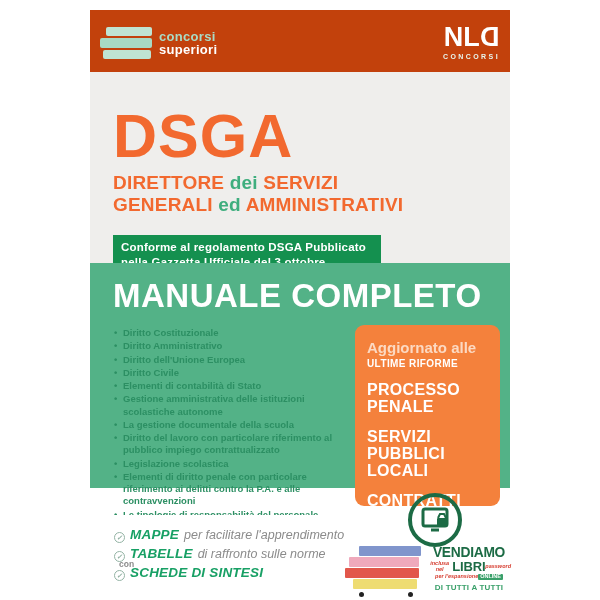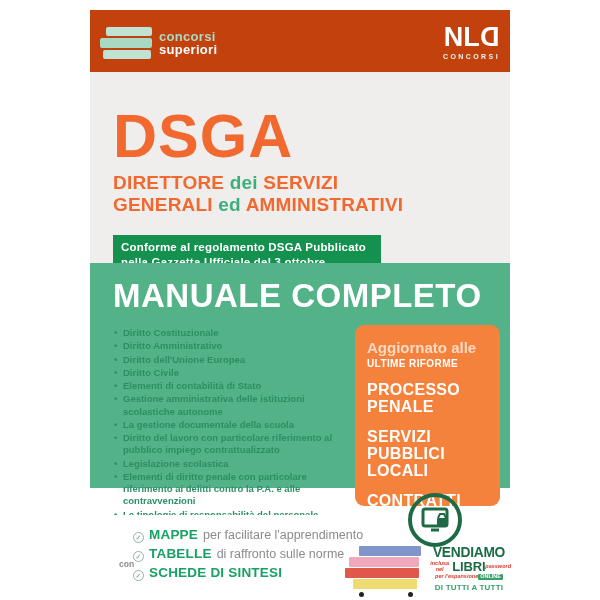--- a/index.html
+++ b/index.html
@@ -67,21 +67,21 @@
   }
   .updates-panel .intro1{font-size:15px;color:#fcd9c2;font-weight:600;}
   .updates-panel .intro2{font-size:10px;font-weight:800;letter-spacing:.4px;margin-top:2px;}
   .updates-panel .item{font-size:16px;font-weight:800;line-height:1.06;letter-spacing:.3px;margin-top:13px;}
   .updates-panel .item:first-of-type{margin-top:10px;}
   
   .bottom-area{
     position:absolute;left:0;top:505px;width:420px;height:85px;background:#ffffff;
   }
   .con-label{position:absolute;left:29px;top:2px;font-size:8.5px;color:#8b8b8b;font-weight:600;margin-top:42px;}
-  .features{position:absolute;left:43px;top:12px;}
+  .features{position:absolute;left:24px;top:12px;font-style:italic;}
   .feature{display:flex;align-items:baseline;gap:5px;margin-bottom:4px;white-space:nowrap;}
   .check-circle{
     width:9px;height:9px;border:1px solid #93b3a4;border-radius:50%;
     color:#93b3a4;font-size:7px;line-height:9px;text-align:center;
     display:inline-block;flex:0 0 auto;position:relative;top:1px;font-weight:700;
   }
   .feature .kw{color:#18a065;font-size:13.5px;font-weight:800;letter-spacing:.2px;}
   .feature .rest{color:#8b8b8b;font-size:12.5px;font-weight:500;}
   
   .vendor{position:absolute;left:255px;top:478px;width:165px;height:112px;}

